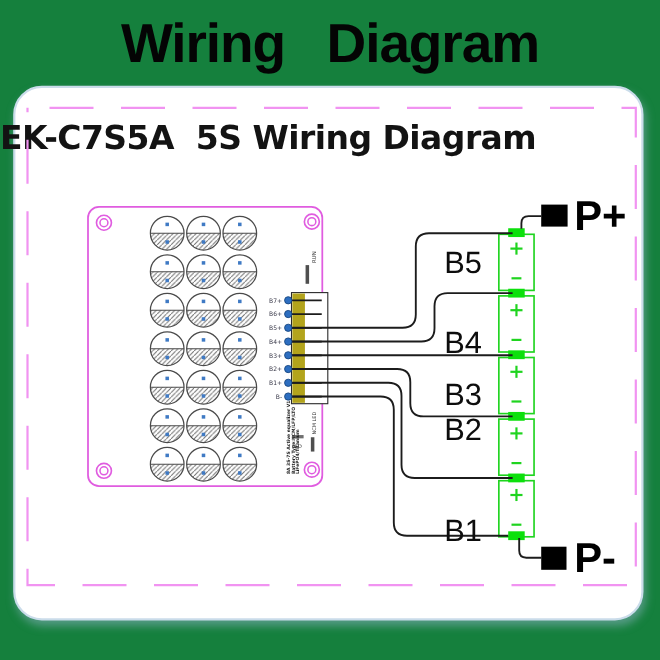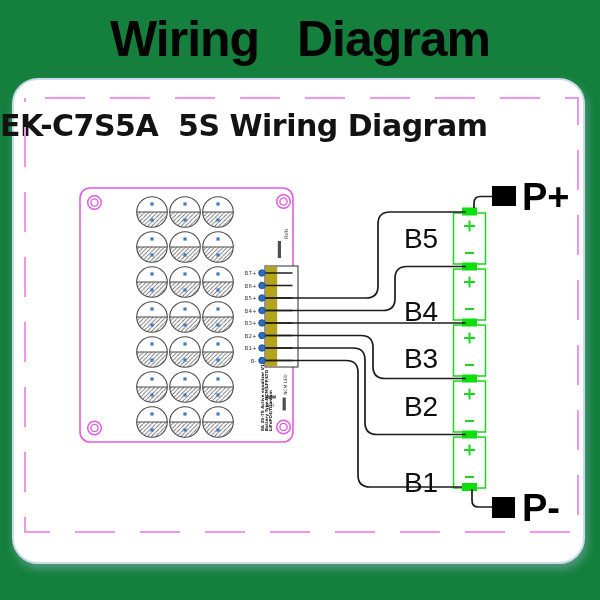--- a/index.html
+++ b/index.html
@@ -269,18 +269,18 @@
       <circle cx="262" cy="310.5" r="3.3" fill="#2d6ec0" stroke="#15447e" stroke-width="0.8"></circle>
       <circle cx="262" cy="323" r="3.3" fill="#2d6ec0" stroke="#15447e" stroke-width="0.8"></circle>
       <circle cx="262" cy="335.5" r="3.3" fill="#2d6ec0" stroke="#15447e" stroke-width="0.8"></circle>
       <circle cx="262" cy="348" r="3.3" fill="#2d6ec0" stroke="#15447e" stroke-width="0.8"></circle>
       <circle cx="262" cy="360.5" r="3.3" fill="#2d6ec0" stroke="#15447e" stroke-width="0.8"></circle>
     </svg>
   <div id="labels">
       <div class="batt-label" style="left: 386px; top: 222px;">B5</div>
       <div class="batt-label" style="left: 386px; top: 264px; margin-top: 31px;">B4</div>
       <div class="batt-label" style="left: 386px; top: 342px;">B3</div>
-      <div class="batt-label" style="left: 386px; top: 390px;">B2</div>
+      <div class="batt-label" style="left: 386px; top: 374px;">B2</div>
       <div class="batt-label" style="left: 386px; top: 466px;">B1</div>
     </div>
   <div class="p-label" style="left:522px;top:177px">P+</div>
   <div class="p-label" style="left:522px;top:488px">P-</div>
 </div>
 
 </body></html>

